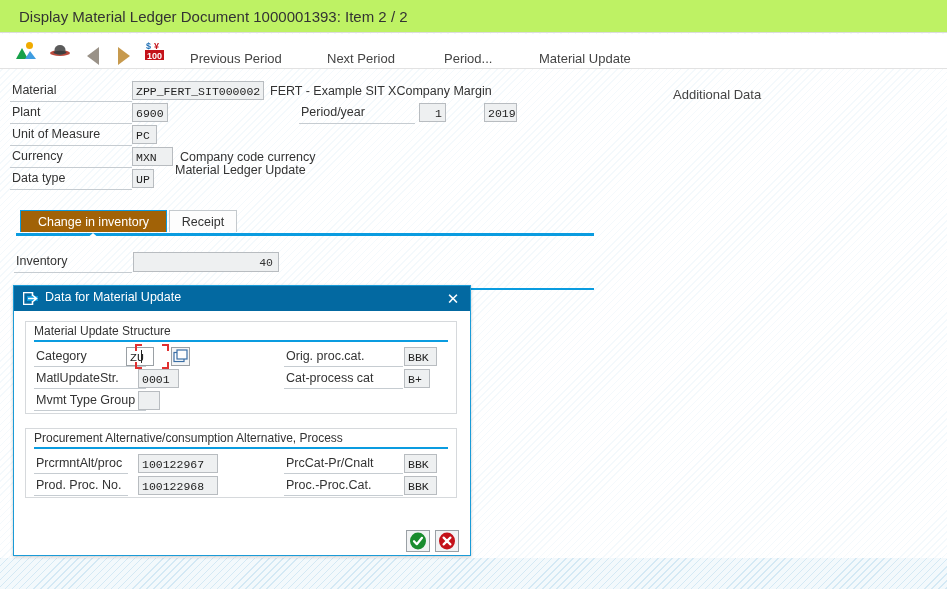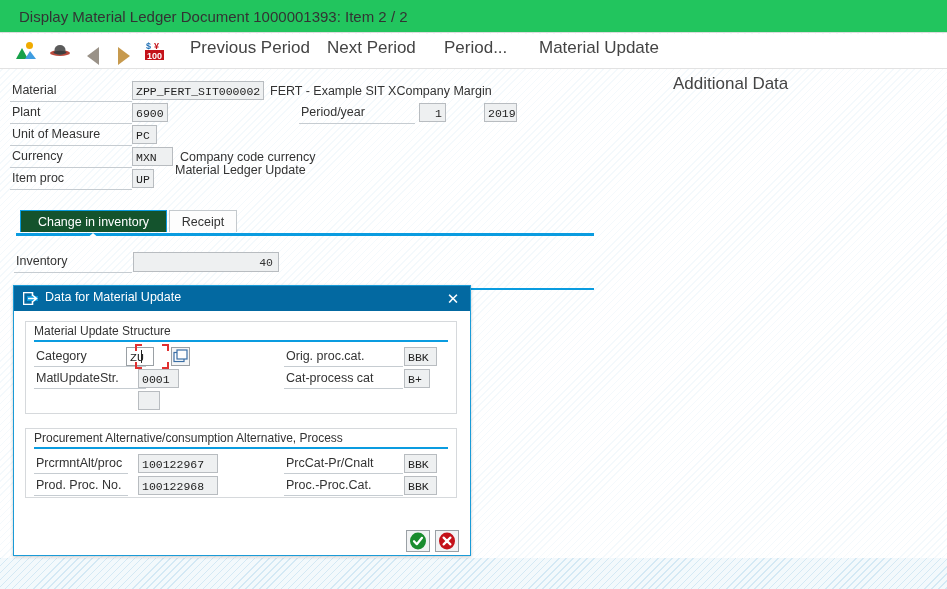--- a/index.html
+++ b/index.html
@@ -24,41 +24,41 @@
     background-image:repeating-linear-gradient(135deg,
        rgba(0,125,195,0.13) 0px, rgba(0,125,195,0.13) 1px,
        rgba(255,255,255,0) 1px, rgba(255,255,255,0) 5px);
   }
 
   #app{position:absolute;left:0;top:0;width:947px;height:589px;}
 
   
   .titlebar{
     position:absolute;left:0;top:0;width:947px;height:33px;
-    background:#22c55e;
+    background:#bef264;
     border-bottom:1px solid #dcdcdc;
     box-sizing:border-box;
   }
   .titlebar .ttl{
     position:absolute;left:19px;top:8px;
     font-size:15px;color:#333333;white-space:nowrap;
   }
 
   
   .toolbar{
     position:absolute;left:0;top:34px;width:947px;height:35px;
     background:#ffffff;border-bottom:1px solid #e2e2e2;
     box-sizing:border-box;
   }
   .tb-icon{
     position:absolute;top:6px;width:24px;height:23px;cursor:pointer;
   }
   .tb-btn{
-    position:absolute;top:4px;height:20px;
-    font-size:17px;color:#444;white-space:nowrap;cursor:pointer;text-align:right;
+    position:absolute;top:17px;height:20px;
+    font-size:13px;color:#444;white-space:nowrap;cursor:pointer;text-align:right;
   }
 
   
   .tri{
     position:absolute;top:7px;width:0;height:0;
     border-top:9px solid transparent;border-bottom:9px solid transparent;
   }
   .tri-l{border-right:12px solid #9a9288;}
   .tri-r{border-left:12px solid #c79a4e;}
 
@@ -81,21 +81,21 @@
     white-space:nowrap;
   }
 
   
   .tabstrip{position:absolute;left:16px;top:210px;width:578px;height:24px;}
   .tab{
     position:absolute;top:0;height:22px;line-height:22px;
     box-sizing:border-box;font-size:12.5px;text-align:center;cursor:pointer;
     border:1px solid #c4c9cd;border-bottom:none;
   }
-  .tab.active{background:#14532d;color:#ffffff;border-color:#0a9ce0;}
+  .tab.active{background:#a16207;color:#ffffff;border-color:#0a9ce0;}
   .tab.inactive{background:#fdfdfd;color:#333;}
   .tab-underline{
     position:absolute;left:16px;top:233px;width:578px;height:3px;background:#0a9ce0;
   }
   .tab-caret{
     position:absolute;top:233px;width:0;height:0;
     border-left:8px solid transparent;border-right:8px solid transparent;
     border-bottom:7px solid #ffffff;
   }
 
@@ -235,21 +235,21 @@
     <div class="fld num" style="left:419px;top:33px;width:27px;">1</div>
     <div class="fld num" style="left:448px;top:33px;width:33px;margin-left:36px;">2019</div>
 
     <div class="flabel" style="top:55px;width:122px;">Unit of Measure</div>
     <div class="fld" style="left:132px;top:55px;width:25px;">PC</div>
 
     <div class="flabel" style="top:77px;width:122px;">Currency</div>
     <div class="fld" style="left:132px;top:77px;width:41px;">MXN</div>
     <div class="ftext" style="left:180px;top:77px;">Company code currency</div>
 
-    <div class="flabel" style="top:99px;width:122px;">Item proc</div>
+    <div class="flabel" style="top:99px;width:122px;">Data type</div>
     <div class="fld" style="left:132px;top:99px;width:22px;">UP</div>
     <div class="ftext" style="left:159px;top:90px;margin-left:16px;">Material Ledger Update</div>
   </div>
 
   <div class="tabstrip">
     <div class="tab active" style="left:4px;width:147px;">Change in inventory</div>
     <div class="tab inactive" style="left:153px;width:68px;">Receipt</div>
   </div>
   <div class="tab-underline"></div>
   <div class="tab-caret" style="left:85px;"></div>
@@ -295,20 +295,21 @@
       <div class="matchcode" style="left:157px;top:36px;">
         <svg width="17" height="17" viewBox="0 0 17 17">
           <rect x="2" y="4.5" width="10" height="9" fill="#ffffff" stroke="#3a6ea5" stroke-width="1.2"></rect>
           <rect x="5" y="2" width="10" height="9" fill="#fdfdfd" stroke="#3a6ea5" stroke-width="1.2"></rect>
         </svg>
       </div>
 
       <div class="dl" style="left:20px;top:58px;width:112px;">MatlUpdateStr.</div>
       <div class="dfld" style="left:124px;top:58px;width:41px;">0001</div>
 
+      <div class="dl" style="left:20px;top:80px;width:112px;">Mvmt Type Group</div>
       <div class="dfld" style="left:124px;top:80px;width:22px;"></div>
 
       <div class="dl" style="left:270px;top:36px;width:119px;">Orig. proc.cat.</div>
       <div class="dfld" style="left:390px;top:36px;width:33px;">BBK</div>
 
       <div class="dl" style="left:270px;top:58px;width:119px;">Cat-process cat</div>
       <div class="dfld" style="left:390px;top:58px;width:26px;">B+</div>
 
       <div class="group" style="left:11px;top:117px;width:432px;height:70px;"></div>
       <div class="group-title" style="left:20px;top:119px;width:414px;">Procurement Alternative/consumption Alternative, Process</div>

